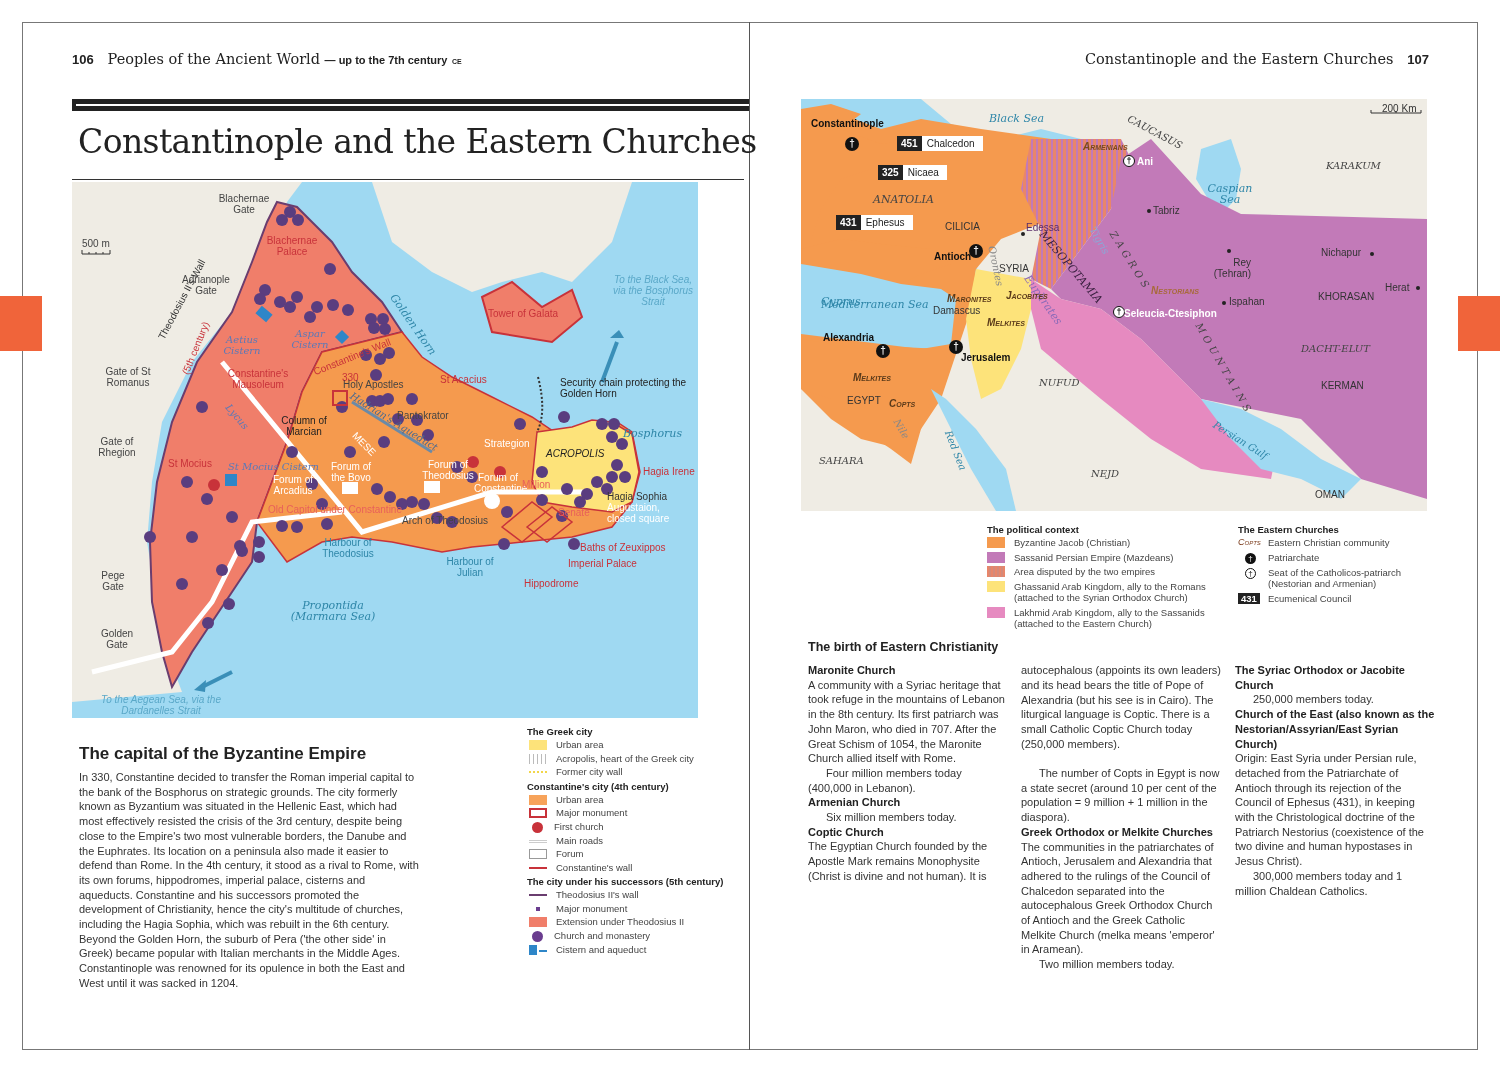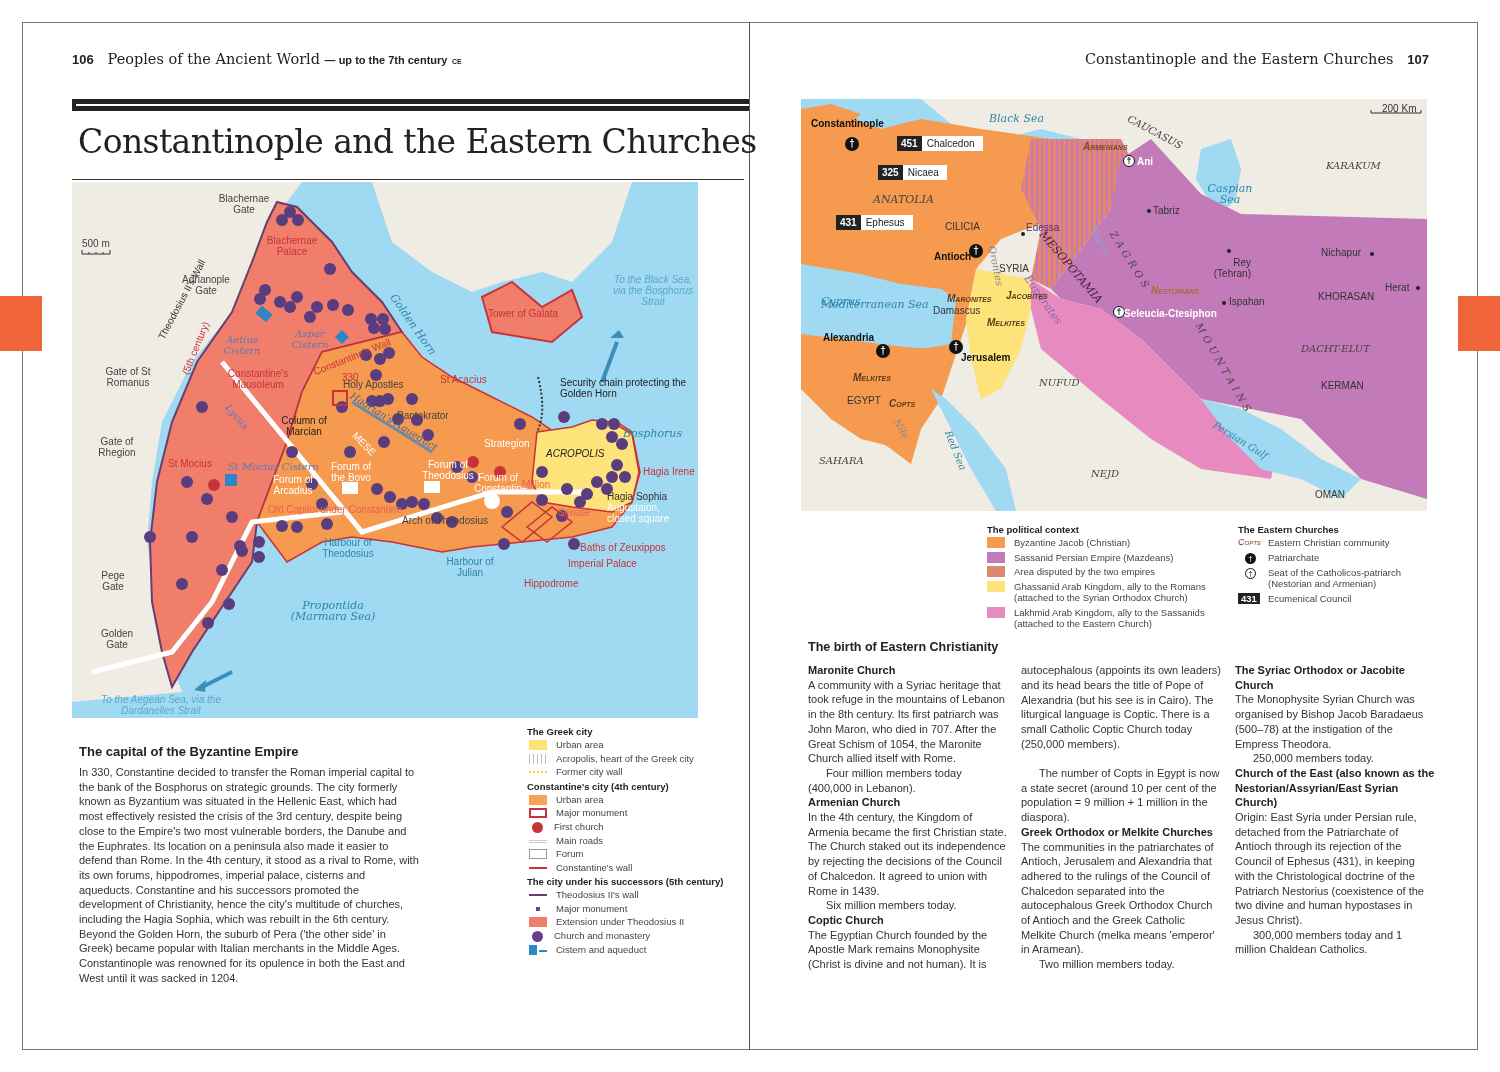--- a/index.html
+++ b/index.html
@@ -28,21 +28,21 @@
   .lbl.blue{color:#2e86a8;}
   .lbl.water{color:#2e86a8;font-style:italic;font-family:"DejaVu Serif",serif;}
   .lbl.ital{font-style:italic;}
 
   .legend-box{position:absolute;left:519px;top:718px;width:224px;height:282px;background:#fff;}
   .leg-h{font-weight:bold;font-size:9.5px;color:#222;margin:3px 0 1px 0;line-height:11px;}
   .leg-row{display:flex;align-items:flex-start;font-size:9.5px;color:#444;line-height:11.5px;margin:2px 0;}
   .leg-sw{width:18px;height:10px;margin:1px 9px 0 2px;flex:0 0 18px;box-sizing:border-box;}
 
   .textbox-left{position:absolute;left:72px;top:738px;width:358px;height:270px;background:#fff;}
-  .h2{font-weight:bold;font-size:13px;color:#222;margin:6px 0 6px 7px;}
+  .h2{font-weight:bold;font-size:17px;color:#222;margin:6px 0 6px 7px;}
   .para{font-size:11px;line-height:14.7px;color:#333;margin:0 0 0 7px;width:340px;}
 
   
   .rmap{position:absolute;left:801px;top:99px;width:626px;height:412px;background:#9fd9f2;overflow:hidden;}
   .rmap svg{position:absolute;left:0;top:0;}
   .rl{position:absolute;font-size:10px;color:#333;white-space:nowrap;line-height:11px;}
   .rl.b{color:#111;font-weight:bold;}
   .rl.sea{color:#2e86a8;font-style:italic;font-family:"DejaVu Serif",serif;font-size:11px;}
   .rl.reg{color:#444;font-style:italic;font-family:"DejaVu Serif",serif;font-size:10px;}
   .rl.sc{font-variant:small-caps;font-style:italic;font-weight:bold;color:#7a4a1a;}
@@ -495,36 +495,34 @@
 
 <div class="rtext" style="left:808px;">
   <div class="h2r">The birth of Eastern Christianity</div>
 </div>
 
 <div class="rcol" style="left:808px;">
   <div class="sub">Maronite Church</div>
   <div>A community with a Syriac heritage that took refuge in the mountains of Lebanon in the 8th century. Its first patriarch was John Maron, who died in 707. After the Great Schism of 1054, the Maronite Church allied itself with Rome.</div>
   <div class="ind">Four million members today (400,000 in Lebanon).</div>
   <div class="sub">Armenian Church</div>
-  <div>In the 4th century, the Kingdom of Armenia became the first Christian state. The Church staked out its independence by rejecting the decisions of the Council of Chalcedon. It agreed to union with Rome in 1439.</div>
   <div class="ind">Six million members today.</div>
   <div class="sub">Coptic Church</div>
   <div style="height:44px;overflow:hidden;">The Egyptian Church founded by the Apostle Mark remains Monophysite (Christ is divine and not human). It is autocephalous (appoints its own leaders) and its head bears the title of Pope of Alexandria (but his see is in Cairo). The liturgical language is Coptic. There is a small Catholic Coptic Church today (250,000 members).</div>
 </div>
 
 <div class="rcol" style="left:1021px;">
   <div style="height:103px;overflow:hidden;position:relative;">
     <div style="position:absolute;top:-44px;left:0;width:200px;">The Egyptian Church founded by the Apostle Mark remains Monophysite (Christ is divine and not human). It is autocephalous (appoints its own leaders) and its head bears the title of Pope of Alexandria (but his see is in Cairo). The liturgical language is Coptic. There is a small Catholic Coptic Church today (250,000 members).</div>
   </div>
   <div class="ind">The number of Copts in Egypt is now a state secret (around 10 per cent of the population = 9 million + 1 million in the diaspora).</div>
   <div class="sub">Greek Orthodox or Melkite Churches</div>
   <div>The communities in the patriarchates of Antioch, Jerusalem and Alexandria that adhered to the rulings of the Council of Chalcedon separated into the autocephalous Greek Orthodox Church of Antioch and the Greek Catholic Melkite Church (melka means 'emperor' in Aramean).</div>
   <div class="ind">Two million members today.</div>
 </div>
 
 <div class="rcol" style="left:1235px;">
   <div class="sub">The Syriac Orthodox or Jacobite Church</div>
-  <div>The Monophysite Syrian Church was organised by Bishop Jacob Baradaeus (500–78) at the instigation of the Empress Theodora.</div>
   <div class="ind">250,000 members today.</div>
   <div class="sub">Church of the East (also known as the Nestorian/Assyrian/East Syrian Church)</div>
   <div>Origin: East Syria under Persian rule, detached from the Patriarchate of Antioch through its rejection of the Council of Ephesus (431), in keeping with the Christological doctrine of the Patriarch Nestorius (coexistence of the two divine and human hypostases in Jesus Christ).</div>
   <div class="ind">300,000 members today and 1 million Chaldean Catholics.</div>
 </div>
 
 </body></html>

